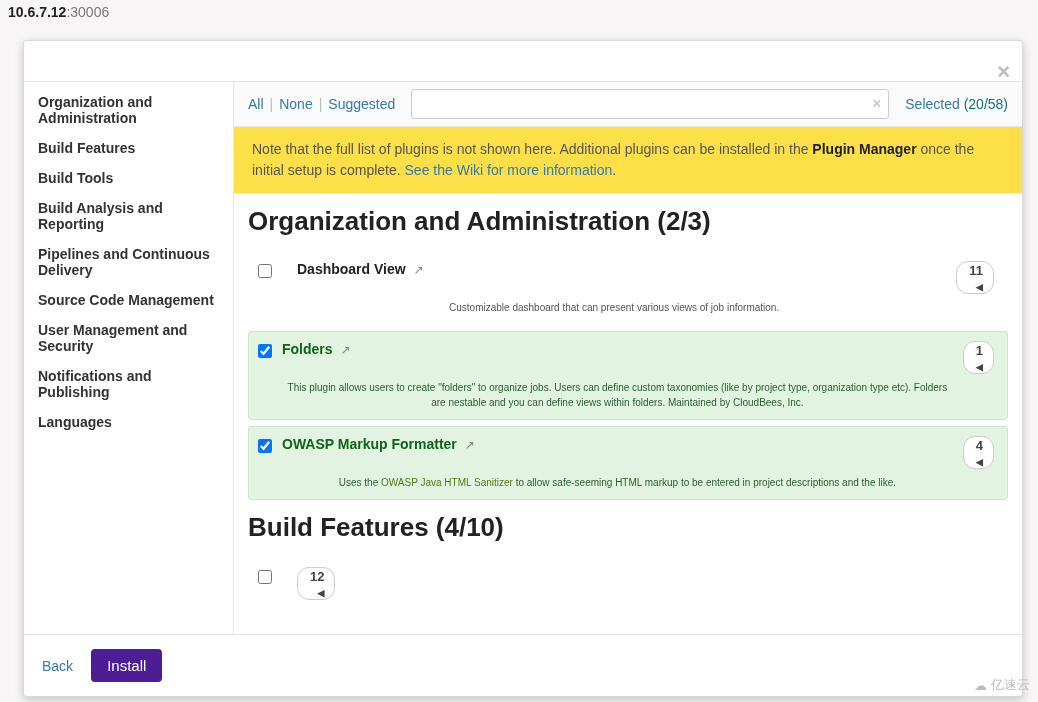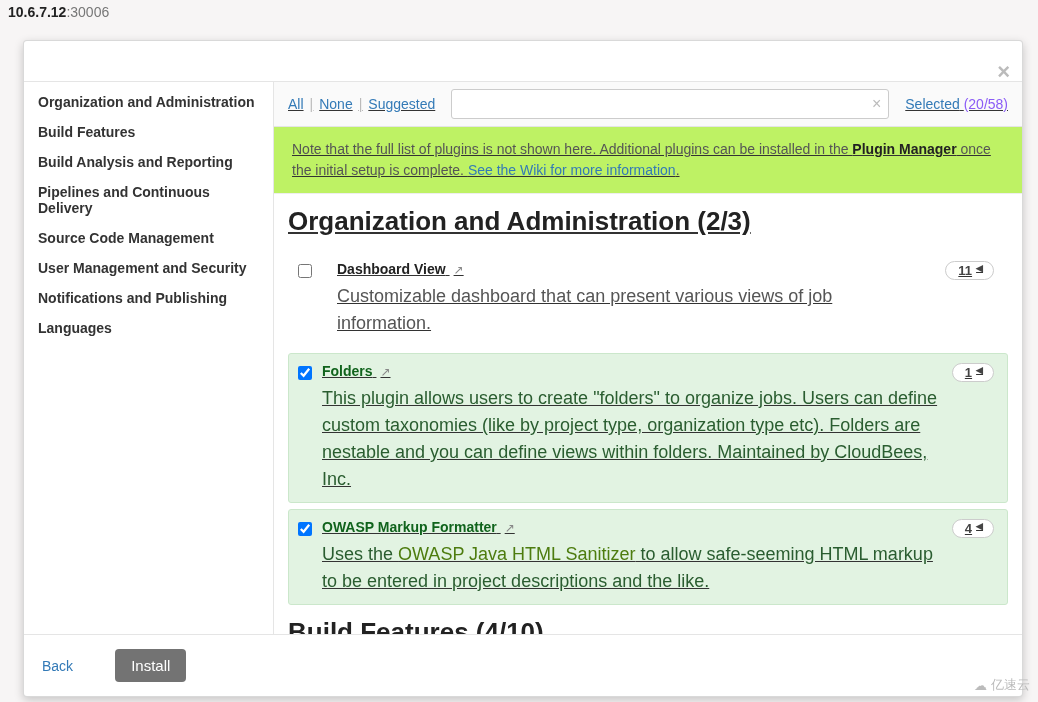--- a/index.html
+++ b/index.html
@@ -4,54 +4,54 @@
 <style>
 * { box-sizing: border-box; margin: 0; padding: 0; }
 body { font-family: "Helvetica Neue", Helvetica, Arial, sans-serif; font-size: 14px; color: #333; background: #f7f5f5; }
 .addr { padding: 4px 8px; color: #777; font-size: 14px; }
 .addr b { color: #222; font-weight: 600; }
 .modal { position: absolute; left: 23px; top: 40px; right: 15px; bottom: 5px; background: #fff; border: 1px solid rgba(0,0,0,0.15); border-radius: 4px; box-shadow: 0 3px 10px rgba(0,0,0,0.2); display: flex; flex-direction: column; }
 .modal-head { padding: 22px 20px 18px; border-bottom: 1px solid #e5e5e5; position: relative; }
 .modal-head h1 { font-size: 22px; font-weight: 500; color: #333; }
 .close-x { position: absolute; right: 12px; top: 18px; font-size: 22px; color: #bbb; cursor: pointer; font-weight: 700; }
 .body { flex: 1; display: flex; min-height: 0; border-bottom: 1px solid #e5e5e5; }
-.sidebar { width: 250px; border-right: 1px solid #e5e5e5; padding: 5px 0; }
+.sidebar { width: 210px; border-right: 1px solid #e5e5e5; padding: 5px 0; }
 .sidebar .cat { padding: 7px 14px; font-size: 14px; font-weight: 600; color: #333; cursor: pointer; }
-.main { flex: 1; display: flex; flex-direction: column; min-height: 0; text-decoration: underline; }
+.main { flex: 1; display: flex; flex-direction: column; min-height: 0; }
 .toolbar { display:flex; align-items:center; padding:7px 14px; border-bottom:1px solid #e5e5e5; background:#fafafa; gap:6px; }
 .toolbar .lnk { color:#337ab7; cursor:pointer; font-size:14px; }
 .toolbar .sep { color:#bbb; }
 .searchwrap { flex:1; position:relative; margin:0 10px; }
 .searchwrap input { width:100%; height:30px; padding:4px 28px 4px 8px; border:1px solid #ccc; border-radius:3px; font-size:14px; }
 .searchwrap .clr { position:absolute; right:8px; top:6px; color:#bbb; font-size:16px; cursor:pointer; }
 .selcount .lnk { color:#337ab7; }
-.selcount .cnt { color:#8b5cf6; }
+.selcount .cnt { color:#0f766e; }
 .scroll { flex:1; overflow-y:scroll; padding:0 14px 10px; }
-.note { background:#bef264; border-bottom:1px solid #eee; margin:0 -14px 10px; padding:12px 30px 12px 18px; color:#555; font-size:14px; line-height:1.5; }
+.note { background:#fde047; border-bottom:1px solid #eee; margin:0 -14px 10px; padding:12px 30px 12px 18px; color:#555; font-size:14px; line-height:1.5; }
 .note a { color:#337ab7; text-decoration:none; }
 .note strong { color:#222; }
 h2.sect { font-size:26px; font-weight:700; color:#222; margin:12px 0 14px; }
 .plugin { border-radius:3px; margin-bottom:6px; padding:10px 14px 10px 10px; display:flex; gap:10px; }
 .plugin.unsel { background:#fff;gap:25px; }
 .plugin.sel { background:#e2f3e2; border:1px solid #cbe7cb; padding:9px 13px 9px 9px; }
 .plugin input[type=checkbox]{ margin-top:3px; width:14px; height:14px; }
 .plugin-body { flex:1; }
 .plugin-title { font-weight:700; font-size:14px; }
 .plugin.sel .plugin-title { color:#10631c; }
 .plugin.unsel .plugin-title { color:#222; }
 .extlink { font-size:12px; color:#888; margin-left:4px; }
-.plugin-desc { font-size:18px; color:#555; margin-top:6px; line-height:1.5; }
+.plugin-desc { font-size:10px; color:#555; margin-top:23px; line-height:1.5;text-align:center; }
 .plugin.sel .plugin-desc { color:#2a5d30; }
 .plugin-desc a { color:#4d7c0f; text-decoration:none; }
-.count-pill { background:#fff; border:1px solid #ccc; border-radius:12px; padding:1px 10px 1px 12px; font-size:13px; font-weight:700; color:#444; display:inline-flex; align-items:flex-start; gap:4px; align-self:flex-start; }
+.count-pill { background:#fff; border:1px solid #ccc; border-radius:12px; padding:1px 10px 1px 12px; font-size:13px; font-weight:700; color:#444; display:inline-flex; align-items:flex-end; gap:4px; align-self:flex-start;flex-direction:column; }
 .count-pill .tri { font-size:9px; }
 .footer { display:flex; align-items:center; padding:14px 18px; }
 .footer .ver { flex:1; color:#777; font-size:14px; }
 .footer .back { color:#337ab7; margin-right:18px; cursor:pointer; }
-.footer .install { background:#737373; color:#fff; border:none; border-radius:4px; padding:8px 16px; font-size:15px; cursor:pointer;margin-left:24px; }
+.footer .install { background:#4c1d95; color:#fff; border:none; border-radius:4px; padding:8px 16px; font-size:15px; cursor:pointer; }
 
 .scroll::-webkit-scrollbar{width:14px}
 .scroll::-webkit-scrollbar-thumb{background:#c1c1c1;border-radius:2px}
 .scroll::-webkit-scrollbar-track{background:#f5f5f5}
 .watermark { position:fixed; right:8px; bottom:8px; color:#bbb; font-size:13px; pointer-events:none; display:flex; align-items:center; gap:4px;}
 </style>
 </head>
 <body>
 
 <div class="addr">
@@ -61,20 +61,21 @@
 <div class="modal">
   <div class="modal-head">
     <span class="close-x">×</span>
   </div>
 
   <div class="body">
 
     <div class="sidebar">
       <div class="cat">Organization and Administration</div>
       <div class="cat">Build Features</div>
+      <div class="cat">Build Tools</div>
       <div class="cat">Build Analysis and Reporting</div>
       <div class="cat">Pipelines and Continuous Delivery</div>
       <div class="cat">Source Code Management</div>
       <div class="cat">User Management and Security</div>
       <div class="cat">Notifications and Publishing</div>
       <div class="cat">Languages</div>
     </div>
 
     <div class="main">
       <div class="toolbar">

